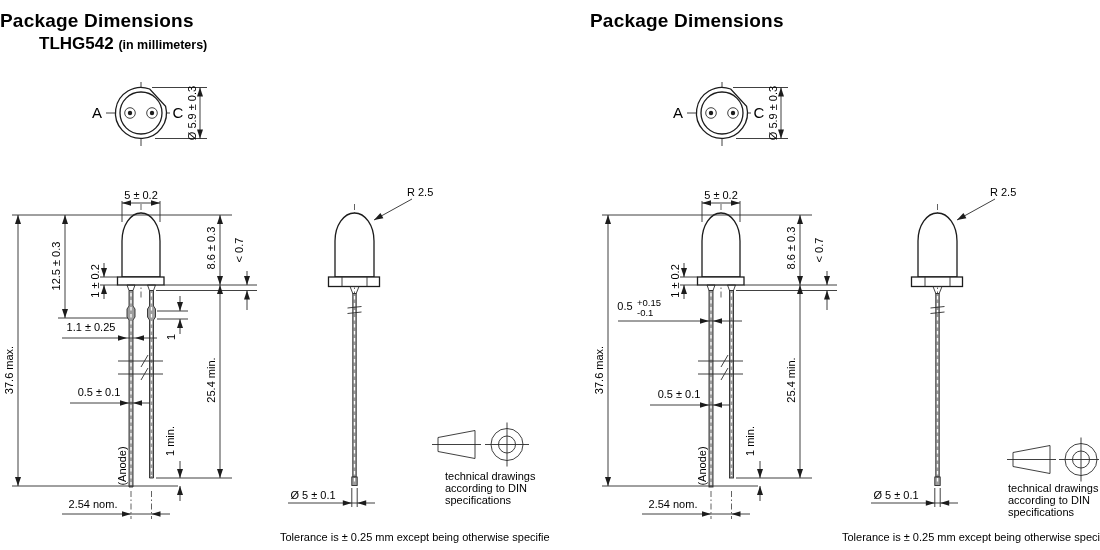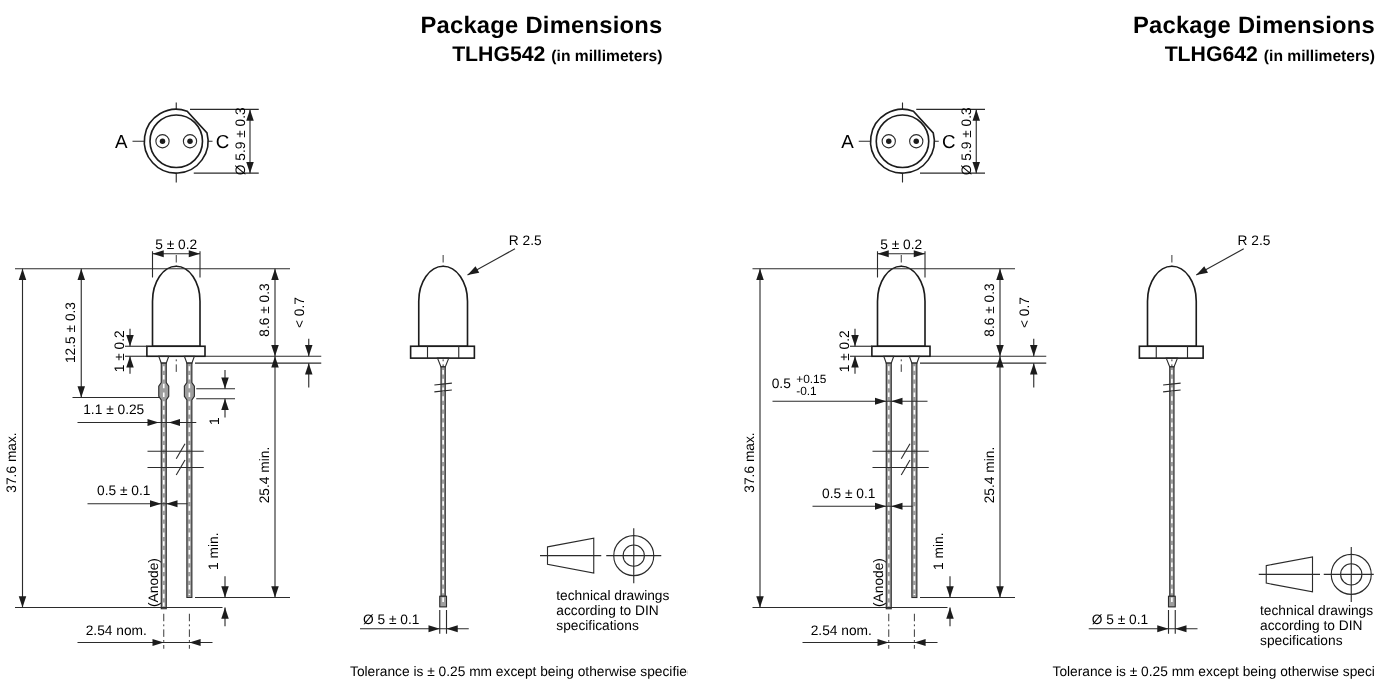--- a/index.html
+++ b/index.html
@@ -1,18 +1,18 @@
 <!DOCTYPE html>
 <html><head>
 <meta charset="utf-8">
 <style>
   html,body{margin:0;padding:0;background:#fff;}
   .stage{position:relative;width:1100px;height:550px;background:#fff;overflow:hidden;
          font-family:"Liberation Sans",sans-serif;color:#000;}
-  .hdr{position:absolute;top:10px;text-align:right;line-height:1.15;}
+  .hdr{position:absolute;top:10px;text-align:left;line-height:1.15;}
   .hdr .t1{font-size:19px;font-weight:bold;letter-spacing:.2px;}
   .hdr .t2{font-size:17px;font-weight:bold;margin-top:2px;margin-left:39px;}
   .hdr .t2 .units{font-size:12.5px;font-weight:bold;}
   #hdrL{left:0;width:530px;} #hdrR{left:590px;width:510px;}
   svg{position:absolute;top:0;}
   #svgL{left:0;} #svgR{left:550px;}
   .ol{fill:none;stroke:#1c1c1c;stroke-width:1.3;}
   .olw{fill:#ffffff;stroke:#1c1c1c;stroke-width:1.3;}
   .thin{fill:none;stroke:#2b2b2b;stroke-width:0.9;}
   .cl{fill:none;stroke:#3a3a3a;stroke-width:0.8;stroke-dasharray:6 2.5 1.5 2.5;}
@@ -29,21 +29,20 @@
 
 <div class="stage">
 
   <div class="hdr" id="hdrL">
     <div class="t1">Package Dimensions</div>
     <div class="t2"><span>TLHG542</span> <span class="units">(in millimeters)</span></div>
   </div>
 
   <div class="hdr" id="hdrR">
     <div class="t1">Package Dimensions</div>
-    <div class="t2"><span>TLHG642</span> <span class="units">(in millimeters)</span></div>
   </div>
 
   <svg id="svgL" width="550" height="550" viewBox="0 0 550 550">
 
     <g>
       <line class="thin" x1="141" y1="82" x2="141" y2="146"></line>
       <line class="thin" x1="106" y1="113" x2="170" y2="113"></line>
       <path class="olw" d="M149.7,89 A25.5 25.5 0 1 0 165.6,106.4 Z"></path>
       <circle class="ol" cx="141" cy="113" r="21" fill="none"></circle>
       <circle class="thin" cx="130" cy="113" r="5.3" fill="#fff"></circle>

